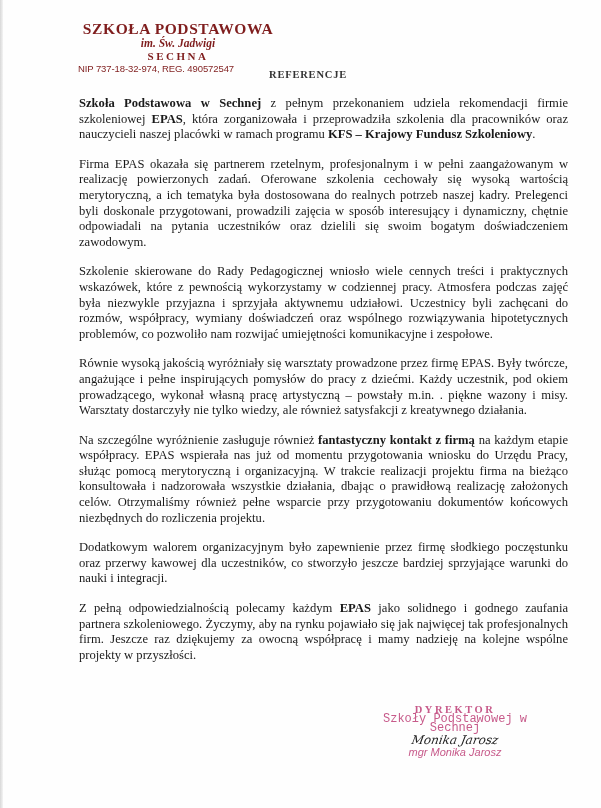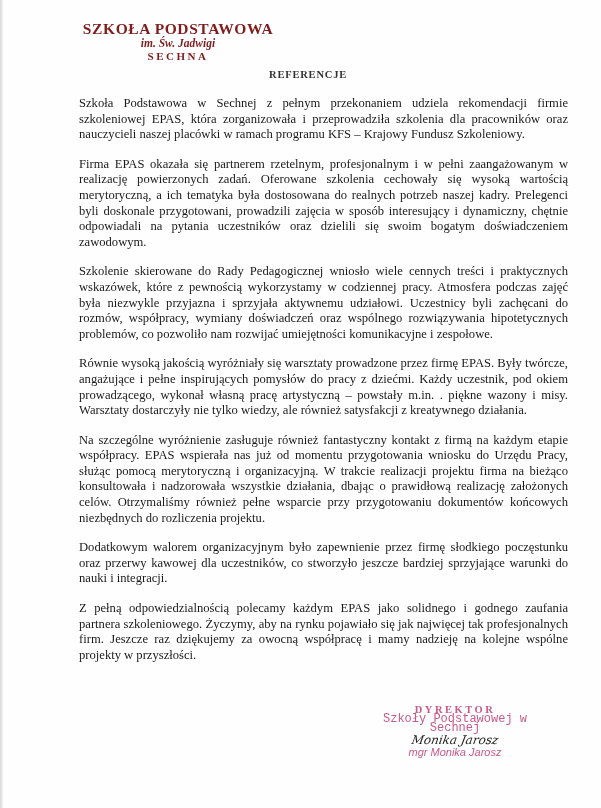--- a/index.html
+++ b/index.html
@@ -7,37 +7,38 @@
   .page { position:absolute; left:0; top:0; width:601px; height:808px; background:#fefefe; }
   .edge { position:absolute; left:0; top:0; width:3px; height:808px; background:linear-gradient(90deg,#d8d8d8,#f4f4f4); }
   .header { position:absolute; left:78px; top:20px; width:200px; text-align:center; color:#7f1d1d; }
   .school-name { font-family:"Liberation Serif", serif; font-weight:bold; font-size:15.5px; letter-spacing:0.6px; line-height:17px; }
   .school-patron { font-family:"Liberation Serif", serif; font-weight:bold; font-style:italic; font-size:11.5px; line-height:13px; }
   .school-town { font-family:"Liberation Serif", serif; font-weight:bold; font-size:11px; letter-spacing:2.5px; line-height:13px; }
   .addr { font-family:"Liberation Sans", sans-serif; font-size:9.5px; line-height:11px; text-align:left; letter-spacing:-0.1px; }
   .doc-title { position:absolute; left:269px; top:69px; font-weight:bold; font-size:10.5px; letter-spacing:0.8px; color:#333; }
   .body { position:absolute; left:79px; top:96px; width:489px; font-size:12.6px; line-height:15.6px; text-align:justify; }
   .body p { margin:0 0 14px 0; }
-  .body b { font-weight:normal; }
+  .body b { font-weight:bold; }
   .sig { position:absolute; left:380px; top:705px; width:150px; text-align:center; color:#c75a8a; }
   .sig-role { font-family:"Liberation Serif", serif; font-size:10.5px; letter-spacing:2.5px; line-height:10px;font-weight:bold; }
   .sig-school { font-family:Liberation Mono, monospace; font-size:12px; line-height:9px; }
   .sig-hand { font-family:"DejaVu Serif", serif; font-style:italic; font-size:12px; color:#222; line-height:14px; transform:skewX(-10deg); }
   .sig-name { font-family:"Liberation Sans", sans-serif; font-style:italic; font-size:11px; line-height:11px; }
 </style>
 </head>
 <body>
 
 <div class="page">
   <div class="edge"></div>
 
   <div class="header">
     <div class="school-name">SZKOŁA PODSTAWOWA</div>
     <div class="school-patron">im. Św. Jadwigi</div>
     <div class="school-town">SECHNA</div>
+    <div class="addr">NIP 737-18-32-974,  REG. 490572547</div>
   </div>
 
   <div class="doc-title">REFERENCJE</div>
 
   <div class="body" id="letter-body">
       <p><b>Szkoła Podstawowa w Sechnej</b><span> z pełnym przekonaniem udziela rekomendacji firmie szkoleniowej </span><b>EPAS</b><span>, która zorganizowała i przeprowadziła szkolenia dla pracowników oraz nauczycieli naszej placówki w ramach programu </span><b>KFS – Krajowy Fundusz Szkoleniowy</b><span>.</span></p>
       <p><span>Firma EPAS okazała się partnerem rzetelnym, profesjonalnym i w pełni zaangażowanym w realizację powierzonych zadań. Oferowane szkolenia cechowały się wysoką wartością merytoryczną, a ich tematyka była dostosowana do realnych potrzeb naszej kadry. Prelegenci byli doskonale przygotowani, prowadzili zajęcia w sposób interesujący i dynamiczny, chętnie odpowiadali na pytania uczestników oraz dzielili się swoim bogatym doświadczeniem zawodowym.</span></p>
       <p><span>Szkolenie skierowane do Rady Pedagogicznej wniosło wiele cennych treści i praktycznych wskazówek, które z pewnością wykorzystamy w codziennej pracy. Atmosfera podczas zajęć była niezwykle przyjazna i sprzyjała aktywnemu udziałowi. Uczestnicy byli zachęcani do rozmów, współpracy, wymiany doświadczeń oraz wspólnego rozwiązywania hipotetycznych problemów, co pozwoliło nam rozwijać umiejętności komunikacyjne i zespołowe.</span></p>
       <p><span>Równie wysoką jakością wyróżniały się warsztaty prowadzone przez firmę EPAS. Były twórcze, angażujące i pełne inspirujących pomysłów do pracy z dziećmi. Każdy uczestnik, pod okiem prowadzącego, wykonał własną pracę artystyczną – powstały m.in. . piękne wazony i misy. Warsztaty dostarczyły nie tylko wiedzy, ale również satysfakcji z kreatywnego działania.</span></p>
       <p><span>Na szczególne wyróżnienie zasługuje również </span><b>fantastyczny kontakt z firmą</b><span> na każdym etapie współpracy. EPAS wspierała nas już od momentu przygotowania wniosku do Urzędu Pracy, służąc pomocą merytoryczną i organizacyjną. W trakcie realizacji projektu firma na bieżąco konsultowała i nadzorowała wszystkie działania, dbając o prawidłową realizację założonych celów. Otrzymaliśmy również pełne wsparcie przy przygotowaniu dokumentów końcowych niezbędnych do rozliczenia projektu.</span></p>

